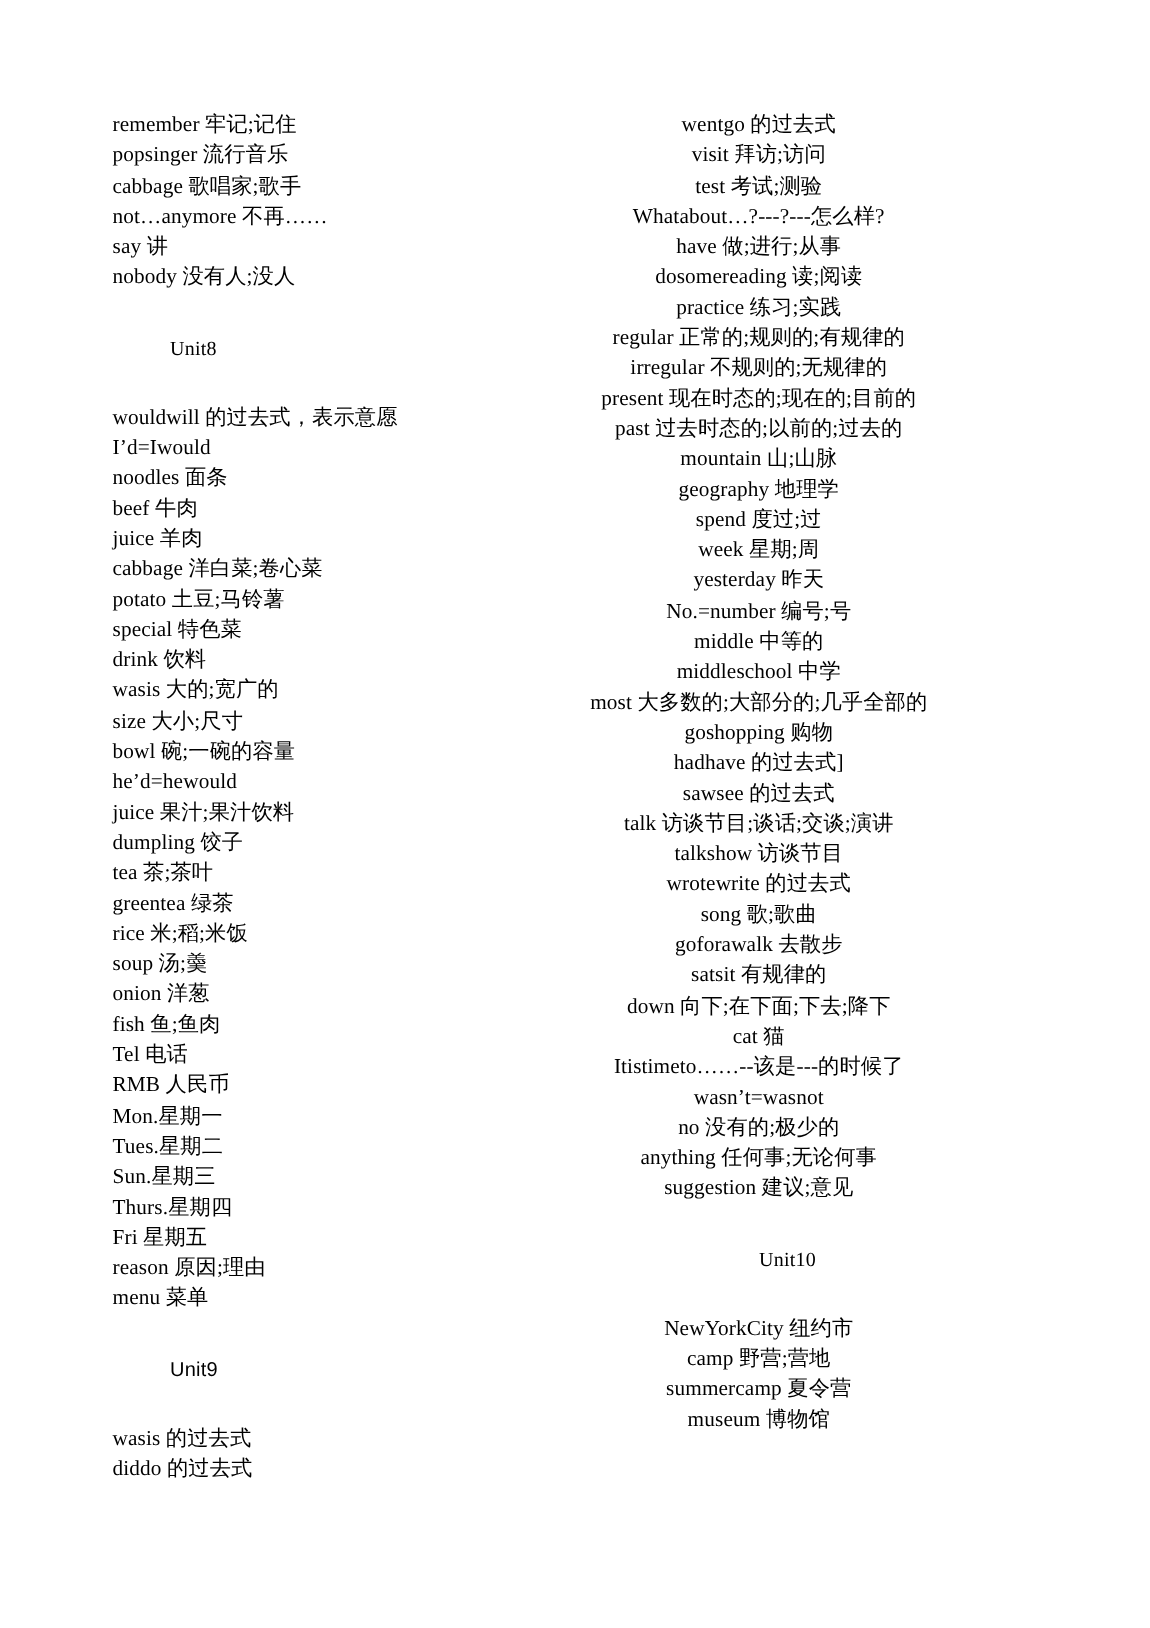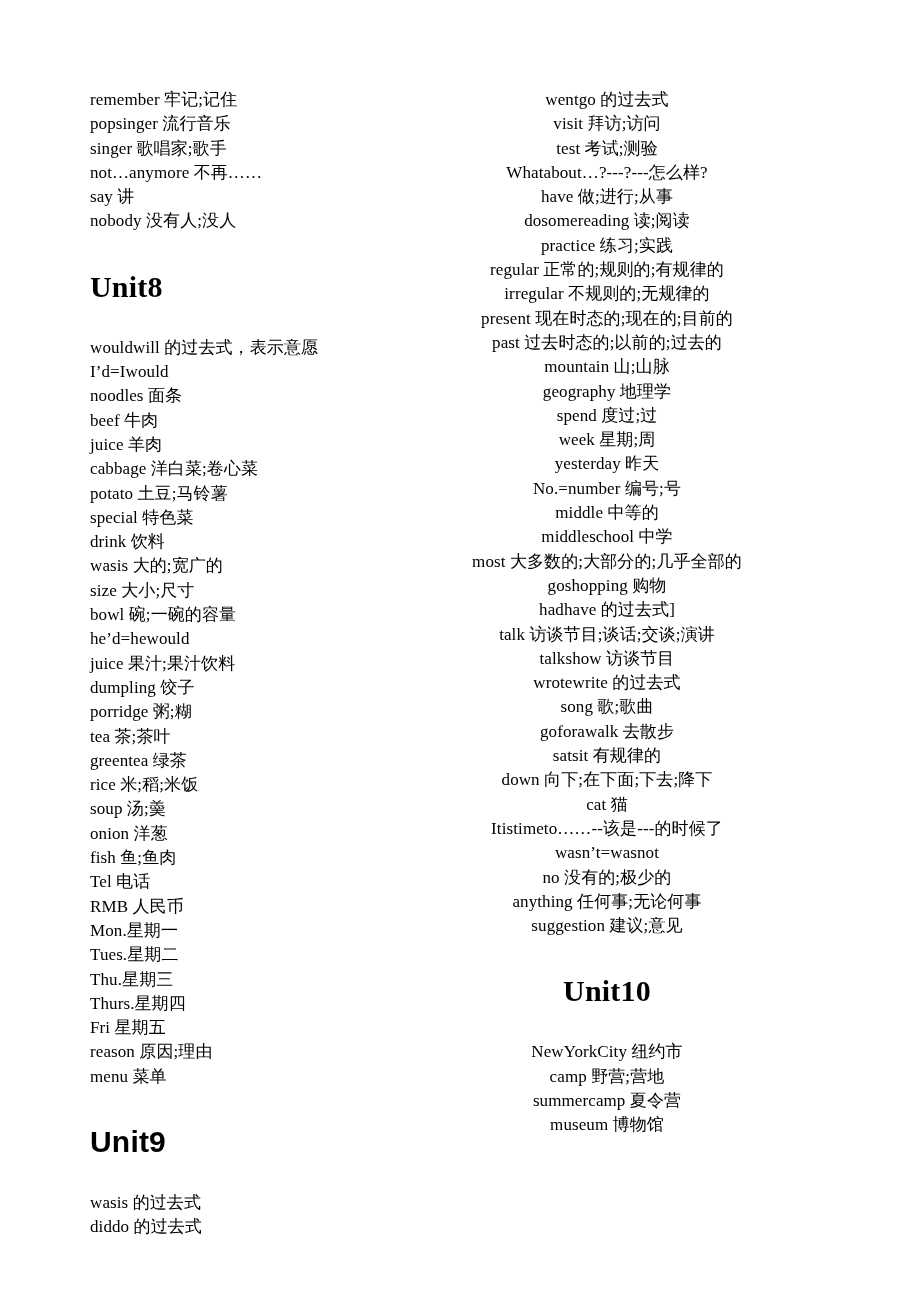--- a/index.html
+++ b/index.html
@@ -41,45 +41,46 @@
   .entry {
     font-family: "Liberation Serif", "DejaVu Serif", serif;
     font-size: 17px;
     line-height: 24.3px;
     white-space: pre;
     letter-spacing: 0.1px;
     color: #000;
   }
 
   .unit-heading {
-    font-size: 30px;
-    font-weight: bold;
+    font-size: 16px;
+    font-weight: normal;
     line-height: 1;
     color: #000;
     letter-spacing: 0.2px;
+    margin-left: 46px;
   }
   .unit-heading.serif {
     font-family: "Liberation Serif", "DejaVu Serif", serif;
   }
   .unit-heading.sans {
     font-family: "Liberation Sans", "DejaVu Sans", sans-serif;
   }
   
   .heading-block { padding-top: 38px; padding-bottom: 34px; }
 </style>
 </head>
 <body>
 
 <div class="page">
   <div class="columns">
     <div class="col col-left" id="left-column">
         <div class="entry-list">
           <div class="entry">remember 牢记;记住</div>
           <div class="entry">popsinger 流行音乐</div>
-          <div class="entry">singer 歌唱家;歌手</div>
+          <div class="entry">cabbage 歌唱家;歌手</div>
           <div class="entry">not…anymore 不再……</div>
           <div class="entry">say 讲</div>
           <div class="entry">nobody 没有人;没人</div>
         </div>
         <div class="heading-block">
           <div class="unit-heading serif">Unit8</div>
         </div>
         <div class="entry-list">
           <div class="entry">wouldwill 的过去式，表示意愿</div>
           <div class="entry">I’d=Iwould</div>
@@ -89,32 +90,31 @@
           <div class="entry">cabbage 洋白菜;卷心菜</div>
           <div class="entry">potato 土豆;马铃薯</div>
           <div class="entry">special 特色菜</div>
           <div class="entry">drink 饮料</div>
           <div class="entry">wasis 大的;宽广的</div>
           <div class="entry">size 大小;尺寸</div>
           <div class="entry">bowl 碗;一碗的容量</div>
           <div class="entry">he’d=hewould</div>
           <div class="entry">juice 果汁;果汁饮料</div>
           <div class="entry">dumpling 饺子</div>
-          <div class="entry">porridge 粥;糊</div>
           <div class="entry">tea 茶;茶叶</div>
           <div class="entry">greentea 绿茶</div>
           <div class="entry">rice 米;稻;米饭</div>
           <div class="entry">soup 汤;羮</div>
           <div class="entry">onion 洋葱</div>
           <div class="entry">fish 鱼;鱼肉</div>
           <div class="entry">Tel 电话</div>
           <div class="entry">RMB 人民币</div>
           <div class="entry">Mon.星期一</div>
           <div class="entry">Tues.星期二</div>
-          <div class="entry">Thu.星期三</div>
+          <div class="entry">Sun.星期三</div>
           <div class="entry">Thurs.星期四</div>
           <div class="entry">Fri 星期五</div>
           <div class="entry">reason 原因;理由</div>
           <div class="entry">menu 菜单</div>
         </div>
         <div class="heading-block">
           <div class="unit-heading sans">Unit9</div>
         </div>
         <div class="entry-list">
           <div class="entry">wasis 的过去式</div>
@@ -138,20 +138,21 @@
           <div class="entry">geography 地理学</div>
           <div class="entry">spend 度过;过</div>
           <div class="entry">week 星期;周</div>
           <div class="entry">yesterday 昨天</div>
           <div class="entry">No.=number 编号;号</div>
           <div class="entry">middle 中等的</div>
           <div class="entry">middleschool 中学</div>
           <div class="entry">most 大多数的;大部分的;几乎全部的</div>
           <div class="entry">goshopping 购物</div>
           <div class="entry">hadhave 的过去式]</div>
+          <div class="entry">sawsee 的过去式</div>
           <div class="entry">talk 访谈节目;谈话;交谈;演讲</div>
           <div class="entry">talkshow 访谈节目</div>
           <div class="entry">wrotewrite 的过去式</div>
           <div class="entry">song 歌;歌曲</div>
           <div class="entry">goforawalk 去散步</div>
           <div class="entry">satsit 有规律的</div>
           <div class="entry">down 向下;在下面;下去;降下</div>
           <div class="entry">cat 猫</div>
           <div class="entry">Itistimeto……--该是---的时候了</div>
           <div class="entry">wasn’t=wasnot</div>

